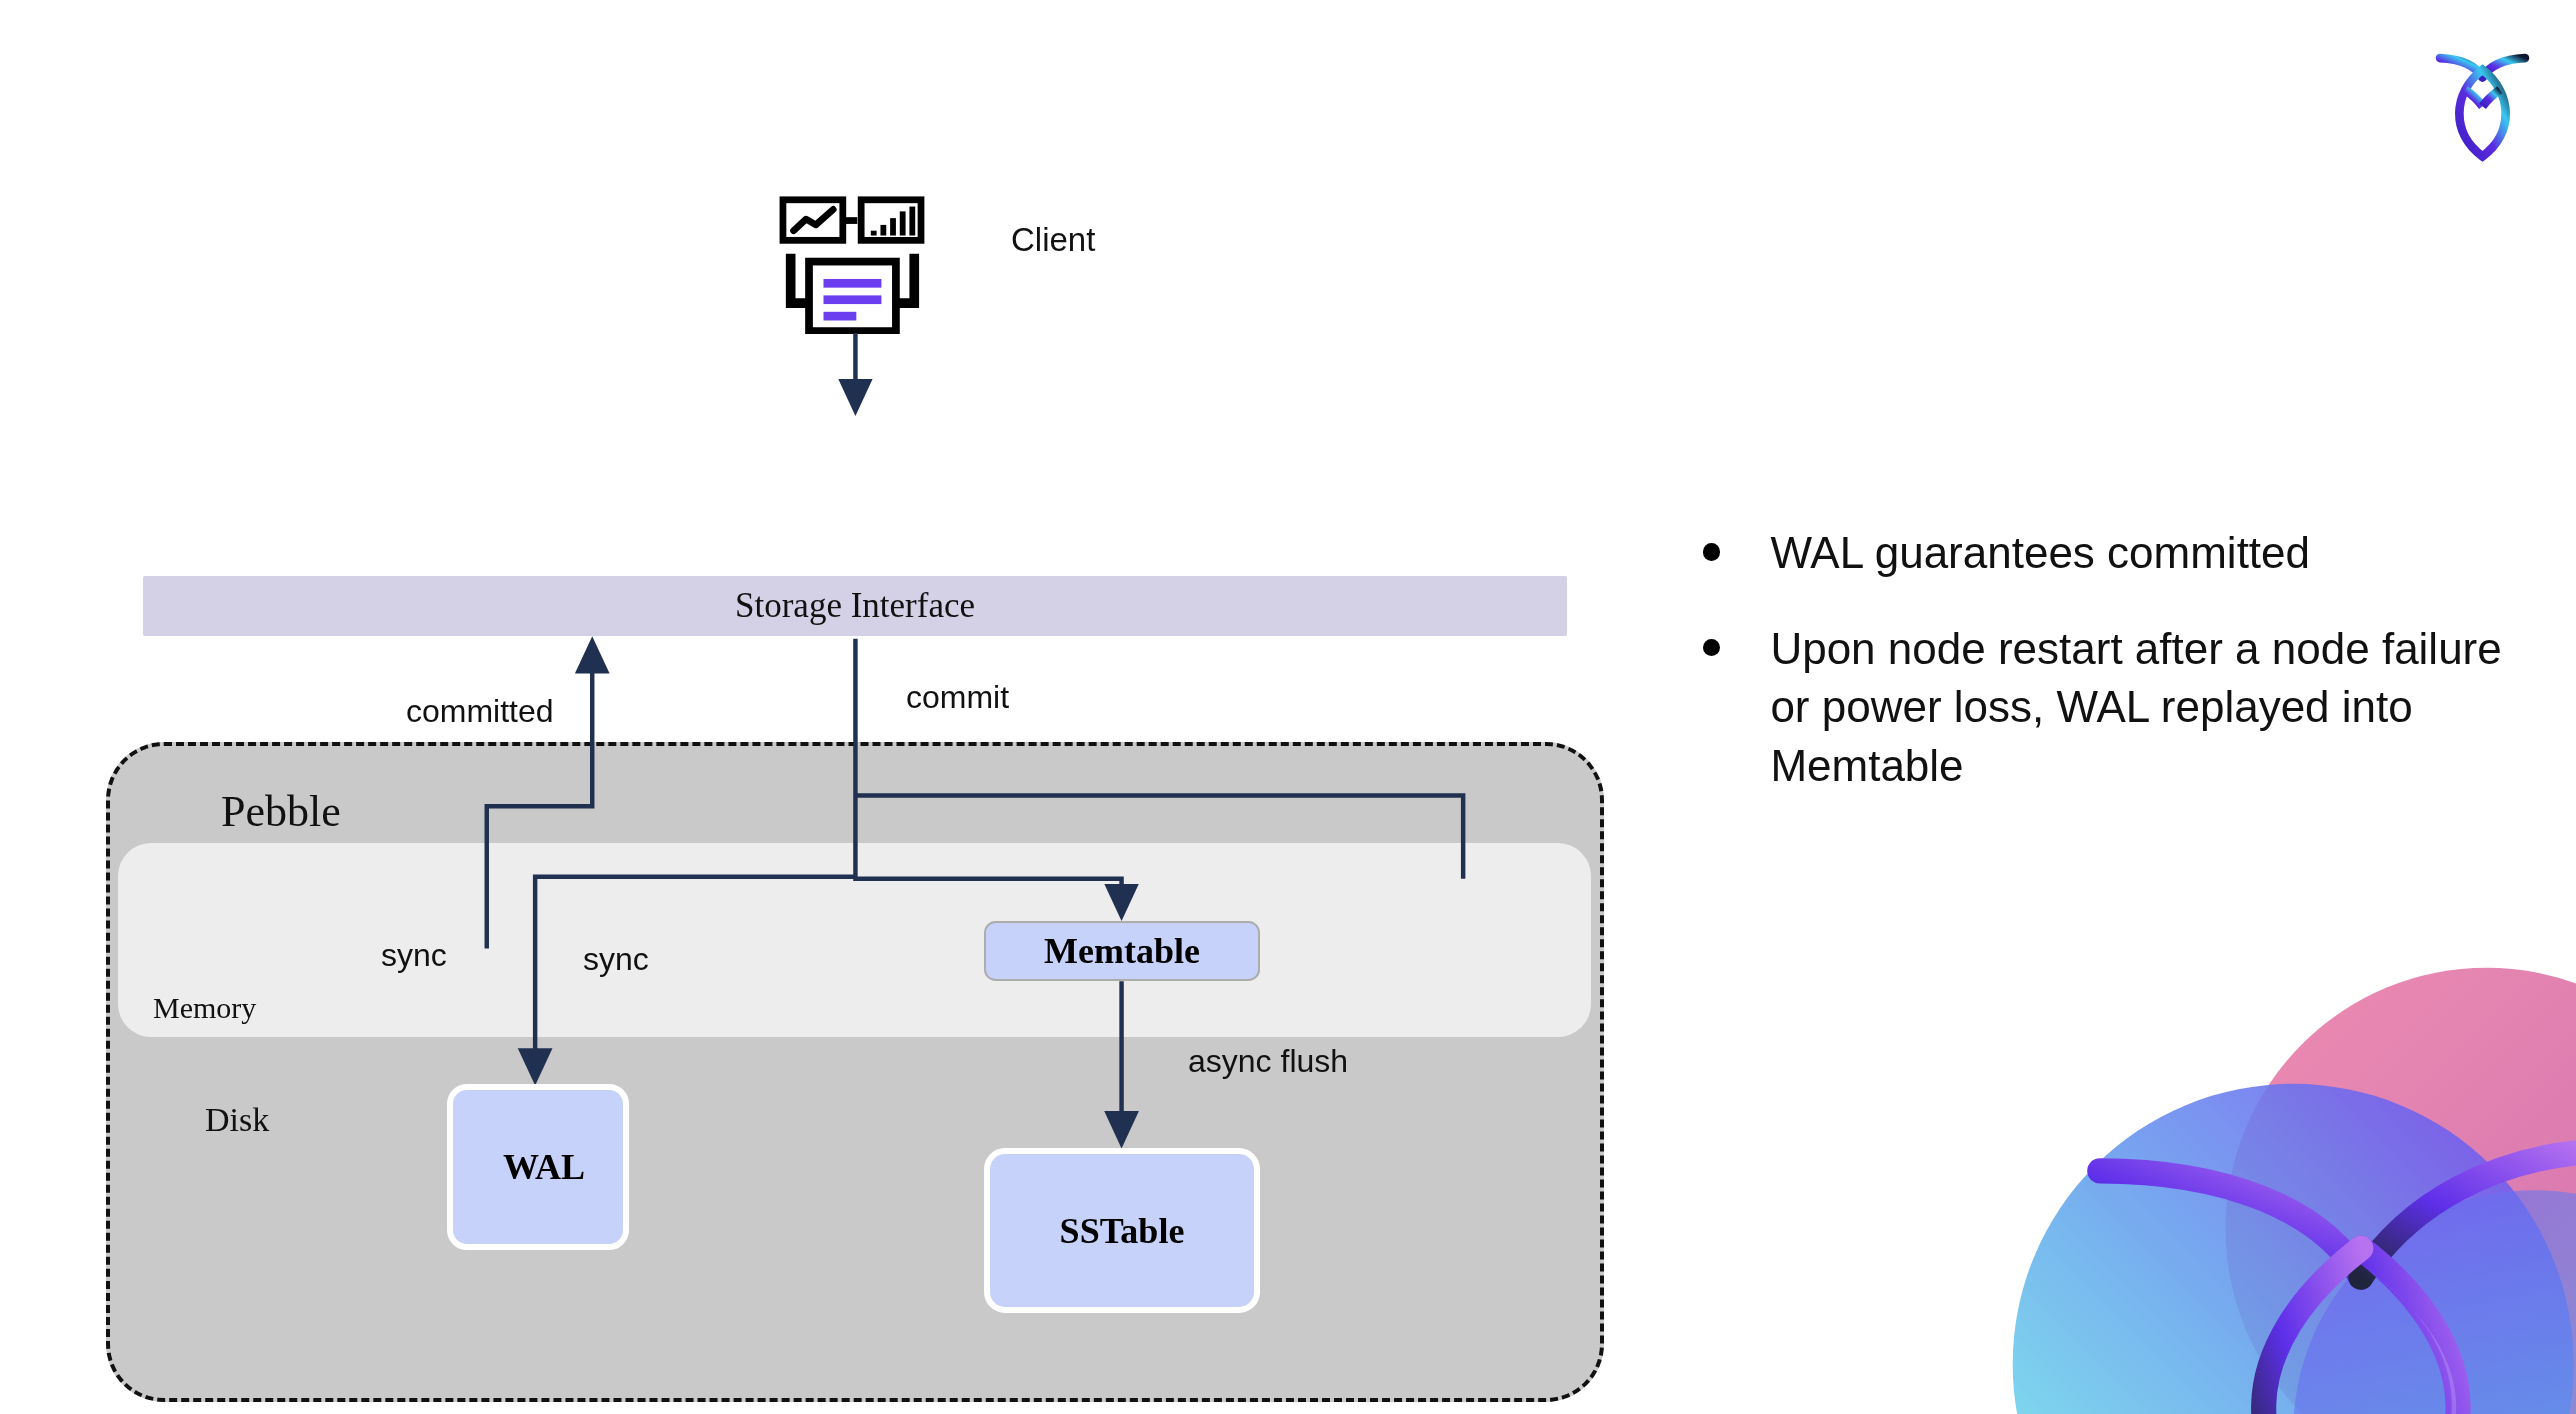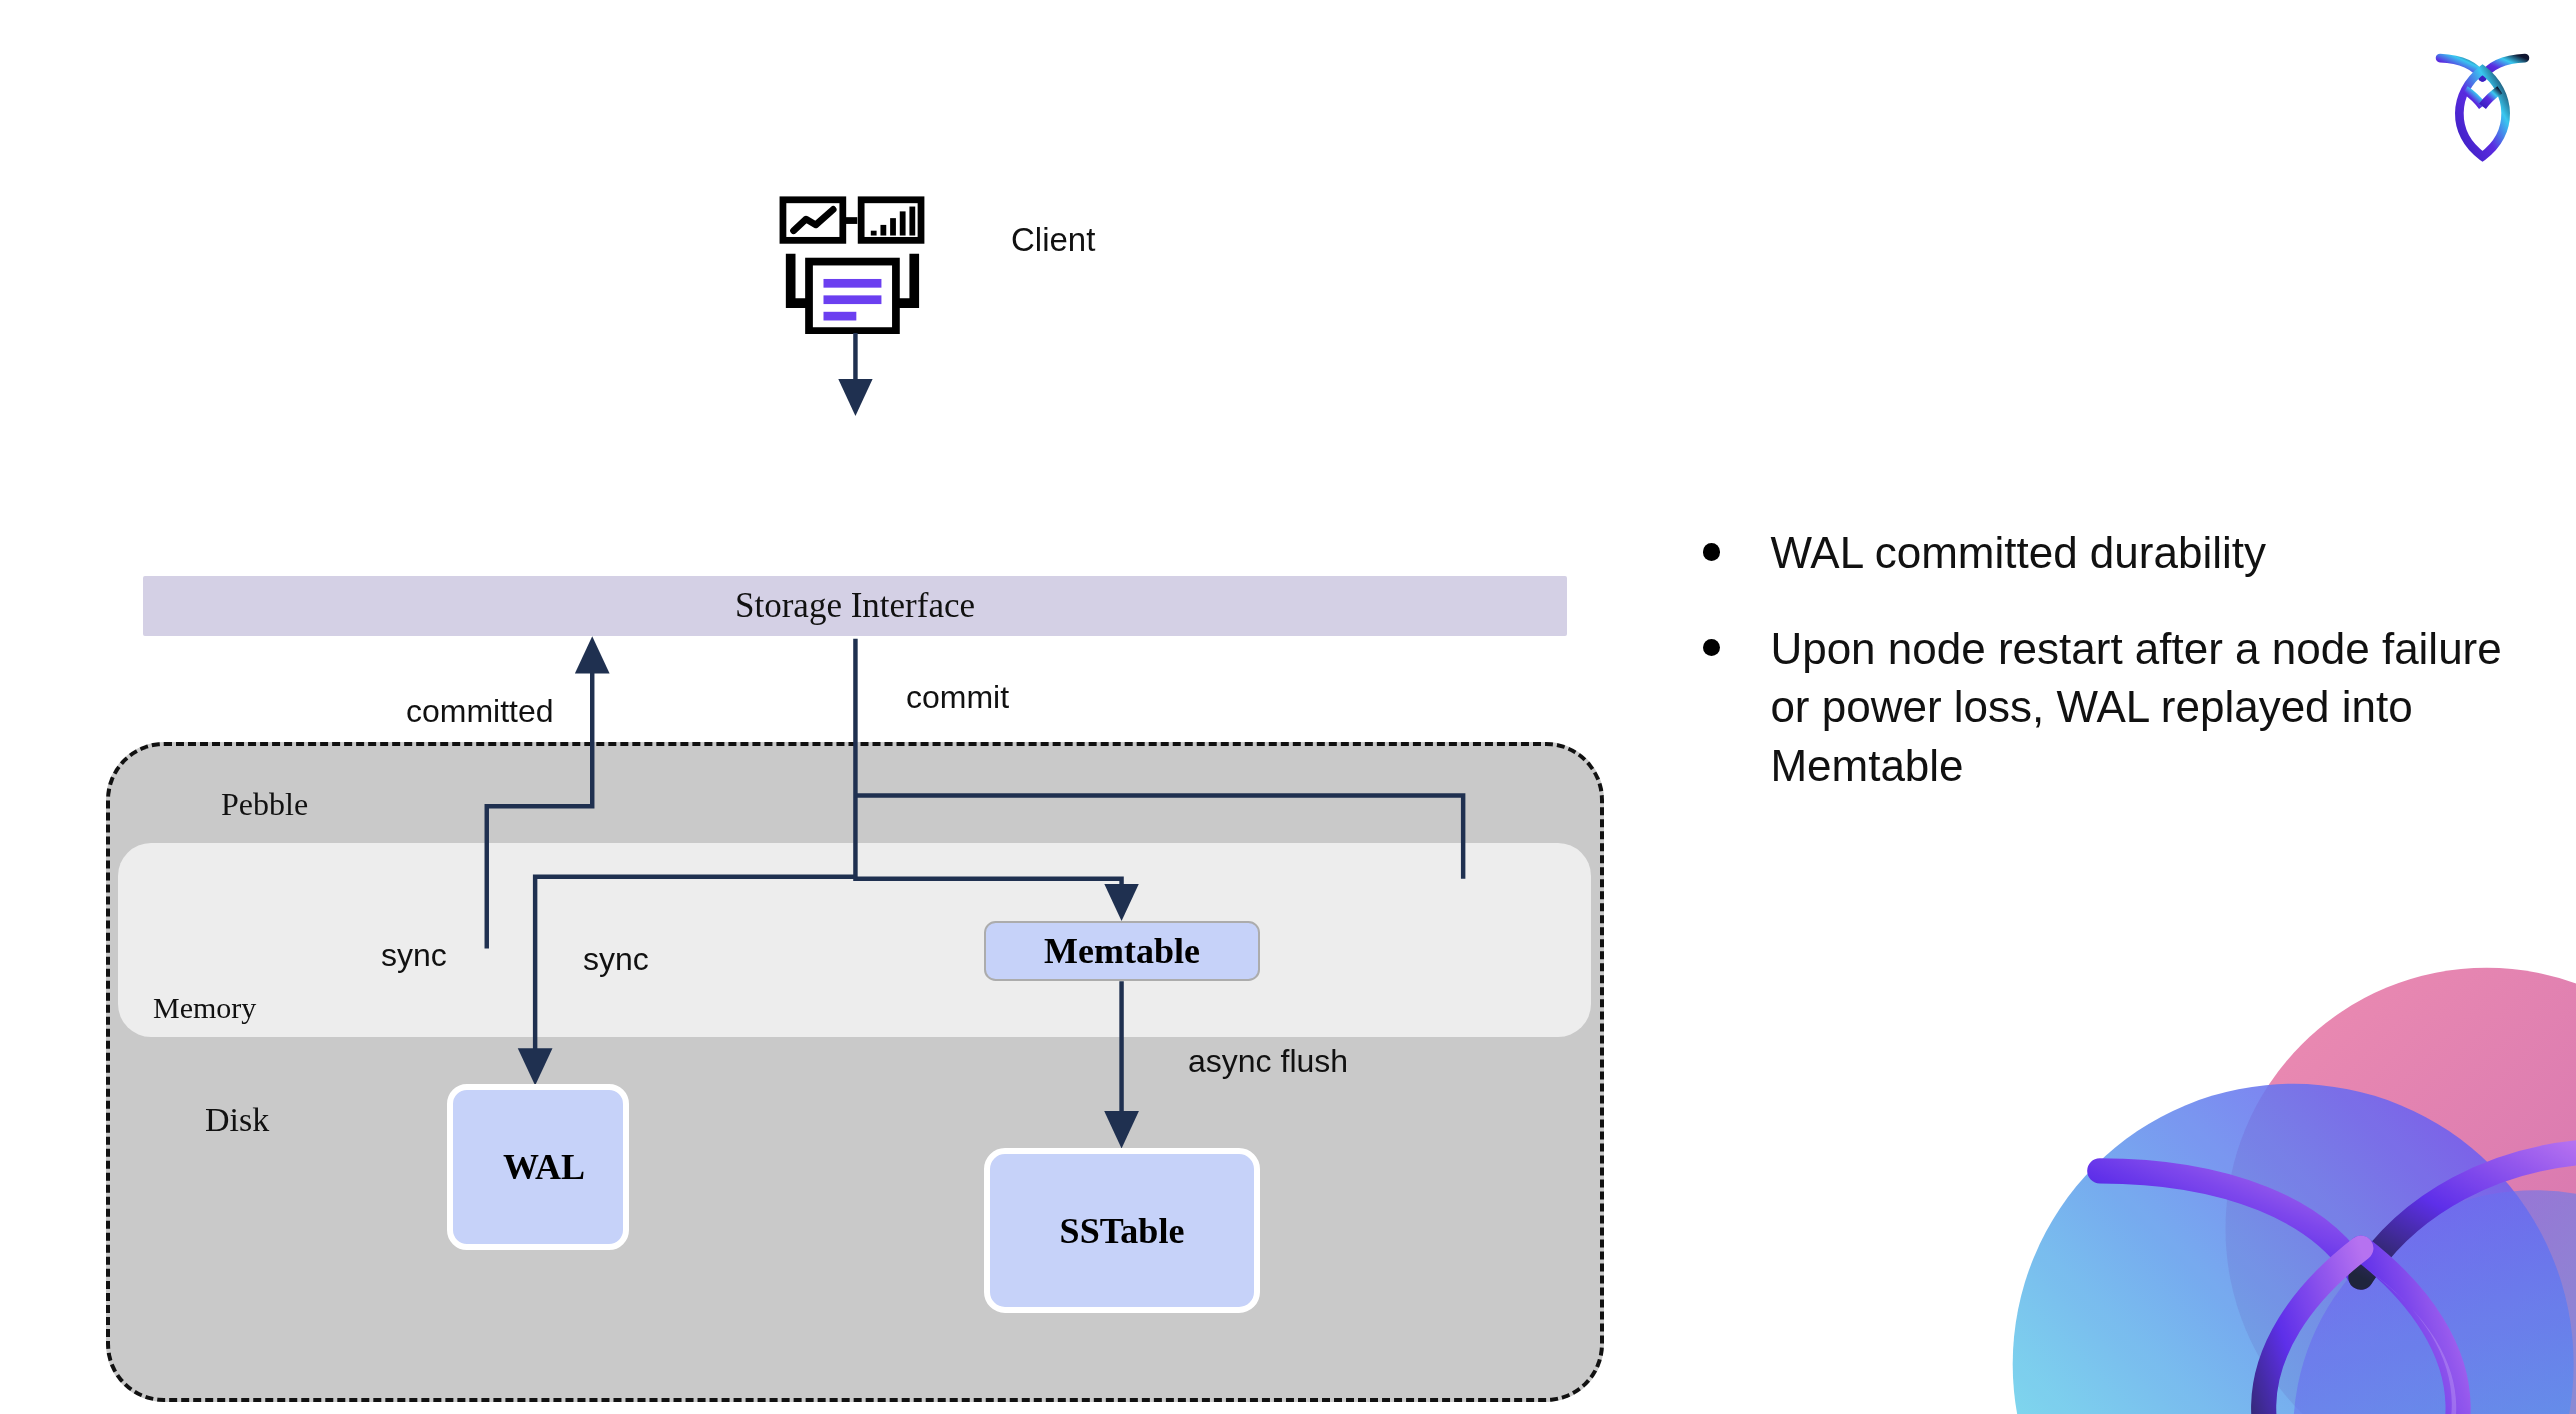--- a/index.html
+++ b/index.html
@@ -45,21 +45,21 @@
   #layer-storage{top:576px;height:60px;background:#D4D0E5;}
 
   
   #pebble-box{
     position:absolute;left:106px;top:742px;width:1498px;height:660px;
     background:#C9C9C9;border:4.8px dashed #111111;border-radius:58px;
     box-sizing:border-box;
   }
   #pebble-label{
     position:absolute;left:221px;top:786px;
-    font-family:"Liberation Serif",serif;font-size:32px;color:#111111;
+    font-family:"Liberation Serif",serif;font-size:44px;color:#111111;
   }
   #memory-box{
     position:absolute;left:118px;top:843px;width:1473px;height:194px;
     background:#EDEDED;border-radius:33px;box-sizing:border-box;
   }
   #memory-label{
     position:absolute;left:153px;top:991px;
     font-family:"Liberation Serif",serif;font-size:30px;color:#111111;
   }
   #disk-label{
@@ -242,21 +242,21 @@
 
   <div class="edge-label" id="label-committed">committed</div>
   <div class="edge-label" id="label-commit">commit</div>
   <div class="edge-label" id="label-sync-left">sync</div>
   <div class="edge-label" id="label-sync-right">sync</div>
   <div class="edge-label" id="label-async-flush">async flush</div>
 
   <div id="bullet-list">
     <div class="bullet-row">
       <span class="bullet-dot"></span>
-      <span class="bullet-text">WAL committed durability</span>
+      <span class="bullet-text">WAL guarantees committed</span>
     </div>
     <div class="bullet-row">
       <span class="bullet-dot"></span>
       <span class="bullet-text">Upon node restart after a node failure or power loss, WAL replayed into Memtable</span>
     </div>
   </div>
 
 </div>
 
 

